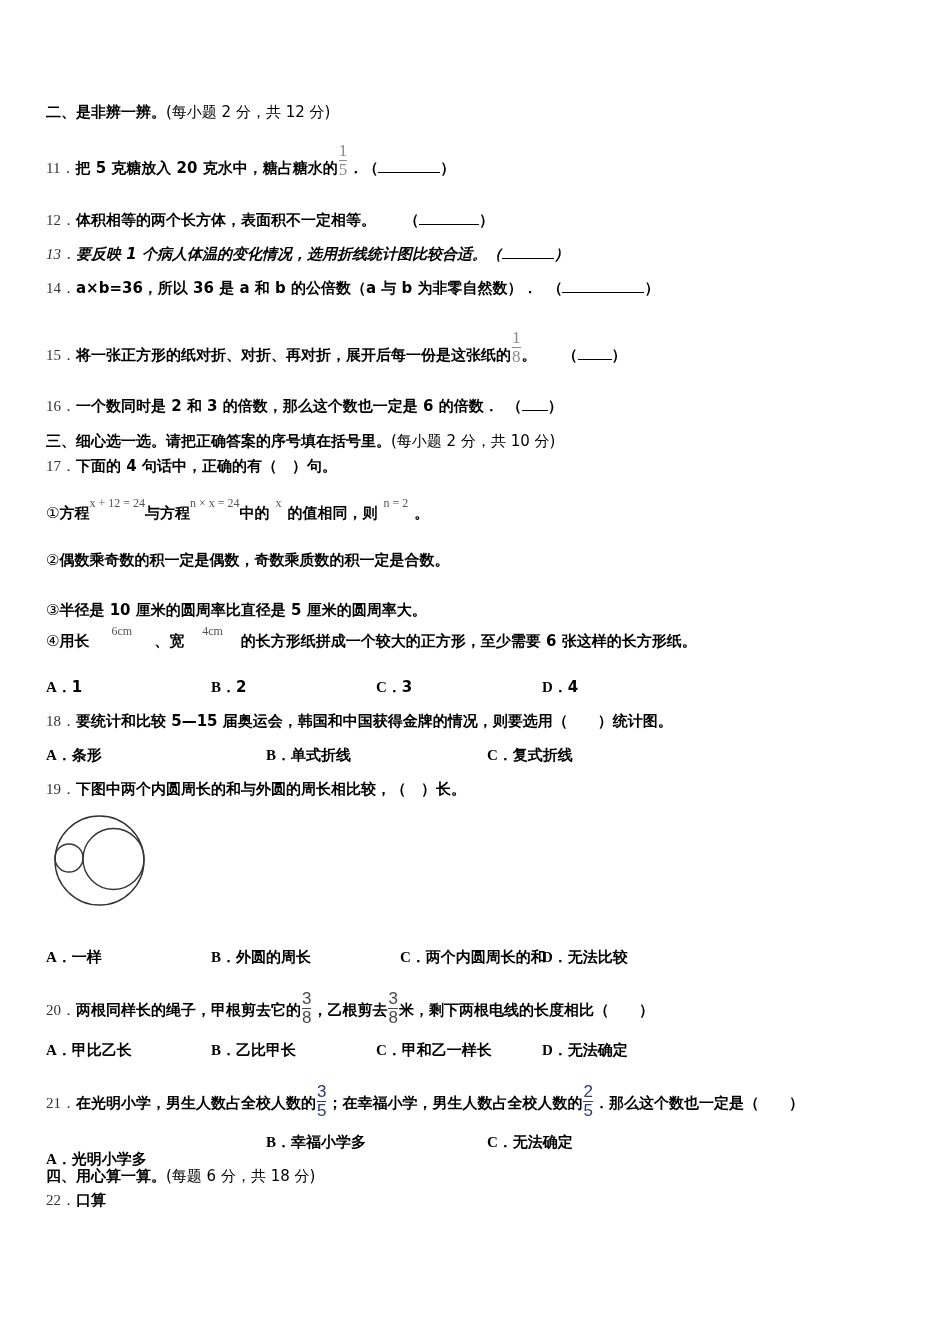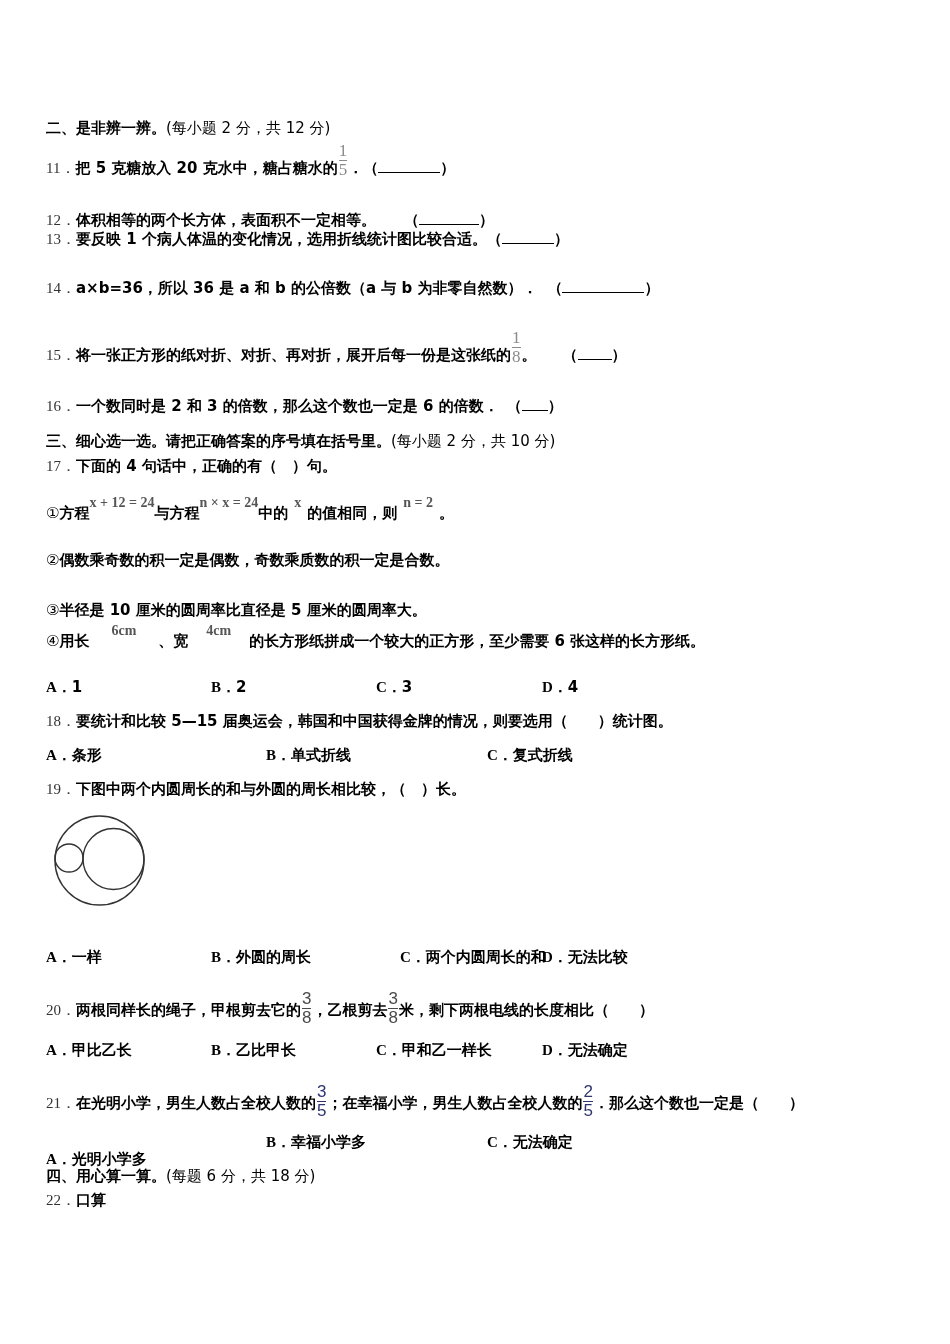--- a/index.html
+++ b/index.html
@@ -24,44 +24,44 @@
     display: inline-block; vertical-align: middle; text-align: center;
     font-family: "Liberation Serif", "DejaVu Serif", serif; font-weight: normal;
     line-height: 16px; margin: 0 1px; position: relative; top: -8px;
   }
   .frac .n, .frac .d { display: block; font-size: 17px; }
   .frac .bar { display: block; height: 1px; background: currentColor; margin: 1px 0; }
   .frac.light { color: #8a8a8a; }
   .frac.grey { color: #4a4a4a; font-family: "Liberation Sans", sans-serif; }
   .frac.navy { color: #2e3470; font-family: "Liberation Sans", sans-serif; }
   .math {
-    font-family: "Liberation Serif", "DejaVu Serif", serif; font-weight: bold;
-    color: #555; font-size: 14px; position: relative; top: -11px;
+    font-family: "Liberation Serif", "DejaVu Serif", serif; font-weight: normal;
+    color: #555; font-size: 12px; position: relative; top: -11px;
   }
   .opt { position: absolute; white-space: nowrap; font-size: 15px; font-weight: bold; line-height: 20px;
          font-family: "DejaVu Sans", "Liberation Sans", sans-serif; }
   .opt .lbl { font-family: "Liberation Serif", serif; font-weight: bold; }
   .figure { position: absolute; left: 52px; top: 813px; }
 </style>
 </head>
 <body>
 
-<div class="line section" style="top:118px;">
+<div class="line section" style="top:102px;">
   <span class="bd">二、是非辨一辨。</span><span>(每小题 2 分，共 12 分)</span>
 </div>
 
 <div class="line" style="top:151px;">
   <span class="num">11．</span><span>把 5 克糖放入 20 克水中，糖占糖水的</span><span class="frac light"><span class="n">1</span><span class="bar"></span><span class="d">5</span></span><span>．（</span><span class="blank" style="width:62px;"></span><span>）</span>
 </div>
 
 <div class="line" style="top:210px;">
   <span class="num">12．</span><span>体积相等的两个长方体，表面积不一定相等。</span><span style="margin-left:28px;">（</span><span class="blank" style="width:60px;"></span><span>）</span>
 </div>
 
-<div class="line" style="top:229px;">
+<div class="line" style="top:244px;font-style:italic;">
   <span class="num">13．</span><span>要反映 1 个病人体温的变化情况，选用折线统计图比较合适。</span><span>（</span><span class="blank" style="width:52px;"></span><span>）</span>
 </div>
 
 <div class="line" style="top:278px;">
   <span class="num">14．</span><span>a×b=36，所以 36 是 a 和 b 的公倍数（a 与 b 为非零自然数）．</span><span style="margin-left:10px;">（</span><span class="blank" style="width:82px;"></span><span>）</span>
 </div>
 
 <div class="line" style="top:338px;">
   <span class="num">15．</span><span>将一张正方形的纸对折、对折、再对折，展开后每一份是这张纸的</span><span class="frac light"><span class="n">1</span><span class="bar"></span><span class="d">8</span></span><span>。</span><span style="margin-left:26px;">（</span><span class="blank" style="width:34px;"></span><span>）</span>
 </div>
@@ -75,21 +75,21 @@
 </div>
 
 <div class="line" style="top:456px;">
   <span class="num">17．</span><span>下面的 4 句话中，正确的有（　）句。</span>
 </div>
 
 <div class="line" style="top:503px;">
   <span style="font-weight:normal;">①</span><span>方程</span><span class="math">x + 12 = 24</span><span>与方程</span><span class="math">n × x = 24</span><span>中的</span><span class="math" style="margin:0 6px;">x</span><span>的值相同，则</span><span class="math" style="margin:0 6px;">n = 2</span><span>。</span>
 </div>
 
-<div class="line" style="top:550px;">
+<div class="line" style="top:550px;font-family:Liberation Serif, serif;">
   <span style="font-weight:normal;">②</span><span>偶数乘奇数的积一定是偶数，奇数乘质数的积一定是合数。</span>
 </div>
 
 <div class="line" style="top:584px;margin-top:16px;">
   <span style="font-weight:normal;">③</span><span>半径是 10 厘米的圆周率比直径是 5 厘米的圆周率大。</span>
 </div>
 
 <div class="line" style="top:631px;">
   <span style="font-weight:normal;">④</span><span>用长</span><span class="math" style="margin:0 22px;">6cm</span><span>、宽</span><span class="math" style="margin:0 18px;">4cm</span><span>的长方形纸拼成一个较大的正方形，至少需要 6 张这样的长方形纸。</span>
 </div>

